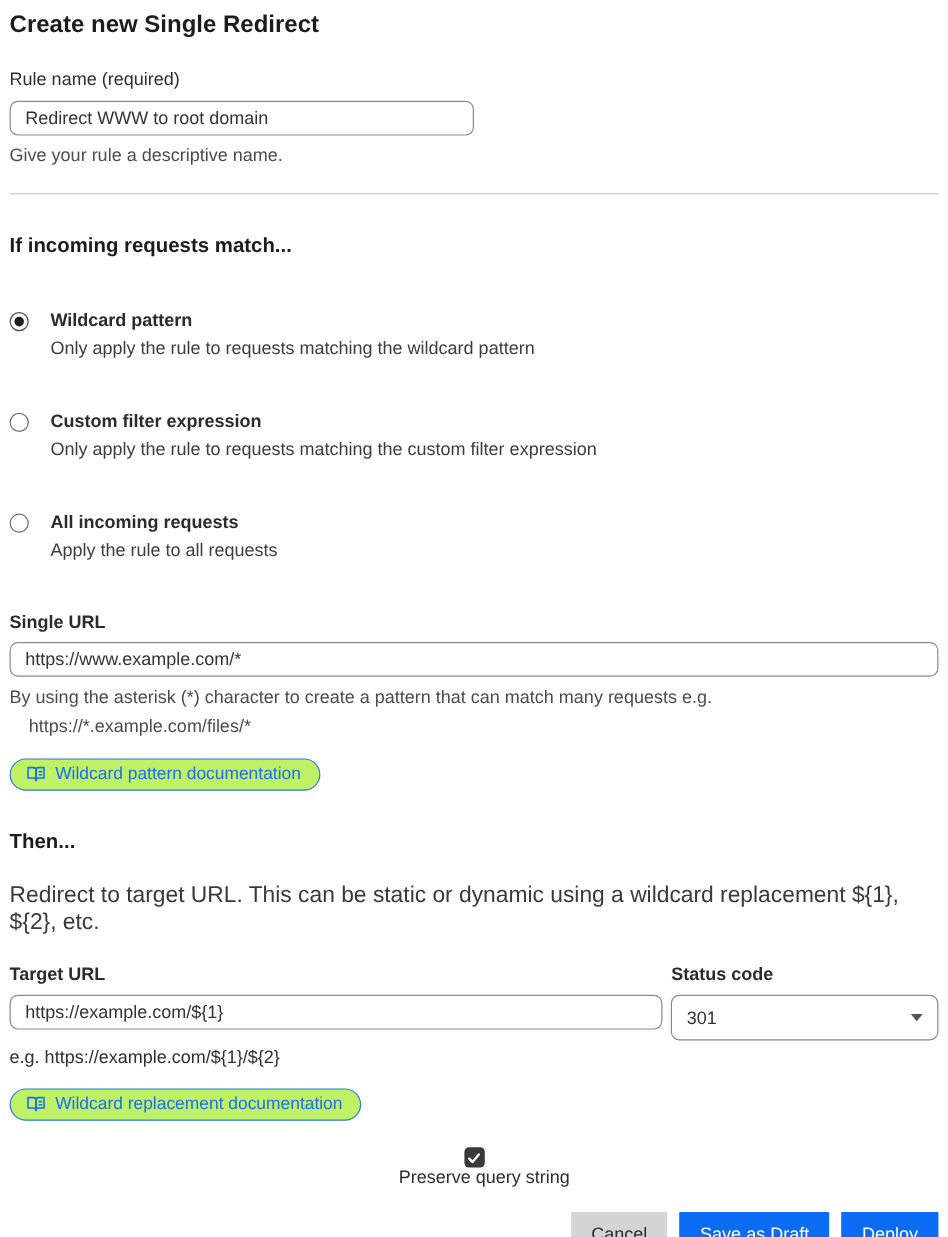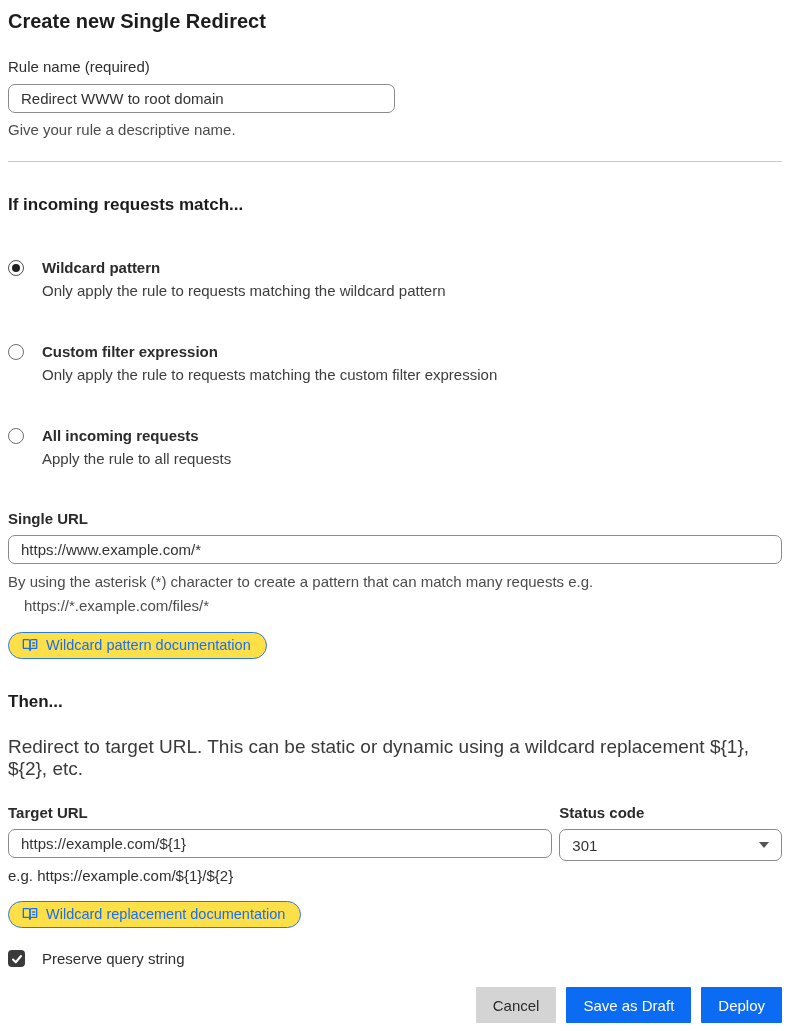--- a/index.html
+++ b/index.html
@@ -102,21 +102,21 @@
   .request-url-input { margin-top: 6px; }
   .helper-tight { margin-top: 7px; }
   .helper-line2 { margin-top: 3px; margin-left: 16px; }
   .doc-pill {
     display: inline-flex;
     align-items: center;
     gap: 8px;
     margin-top: 16px;
     border: 1.5px solid #2f78e8;
     border-radius: 15px;
-    background: #fde047;
+    background: #bef264;
     color: #1a6ef5;
     font-family: "Liberation Sans", sans-serif;
     font-size: 14.5px;
     padding: 4px 15px 5px 13px;
     height: 27px;
     cursor: pointer;
     line-height: 1;
   }
   .doc-pill svg { display: block; }
   .then-heading { margin-top: 33px; }
@@ -128,21 +128,21 @@
   }
   .target-row {
     display: flex;
     margin-top: 22px;
     gap: 7px;
   }
   .target-col { width: 545px; }
   .status-col { width: 223px; }
   .target-input, .status-select { margin-top: 6px; }
   .status-select {
-    height: 32px;
+    height: 38px;
     border: 1px solid #8a8a8a;
     border-radius: 7px;
     padding: 0 12px;
     display: flex;
     align-items: center;
     justify-content: space-between;
     font-size: 15px;
     color: #333;
     cursor: pointer;
     background: #fff;
@@ -153,20 +153,21 @@
     border-right: 5px solid transparent;
     border-top: 6px solid #555555;
   }
   .eg-helper { margin-top: 6px; font-size: 15px; color: #2f2f2f; }
   .doc-pill-2 { margin-top: 17px; }
   .checkbox-row {
     display: flex;
     align-items: center;
     margin-top: 22px;
     cursor: pointer;
+    flex-direction: column;
   }
   .checkbox-box {
     flex: 0 0 auto;
     width: 17px;
     height: 17px;
     background: #3a3a3a;
     border-radius: 4px;
     display: flex;
     align-items: center;
     justify-content: center;

